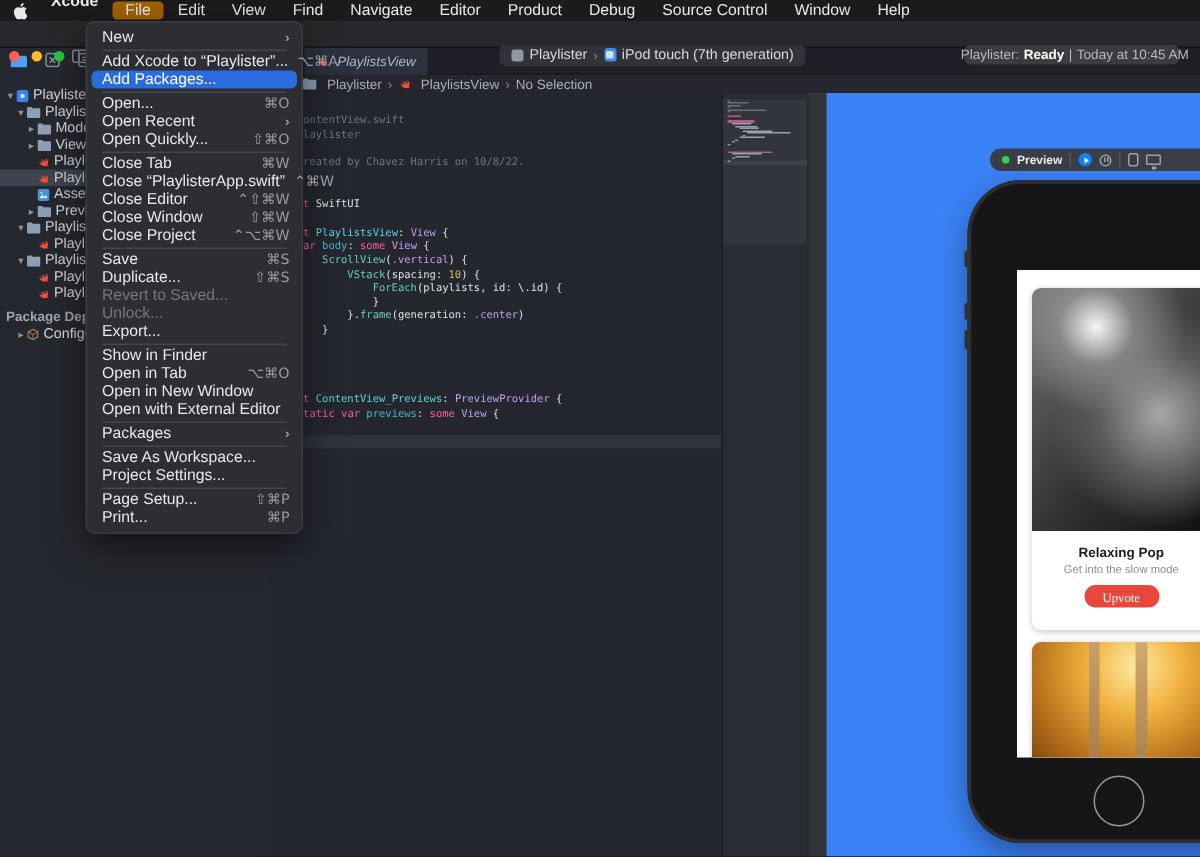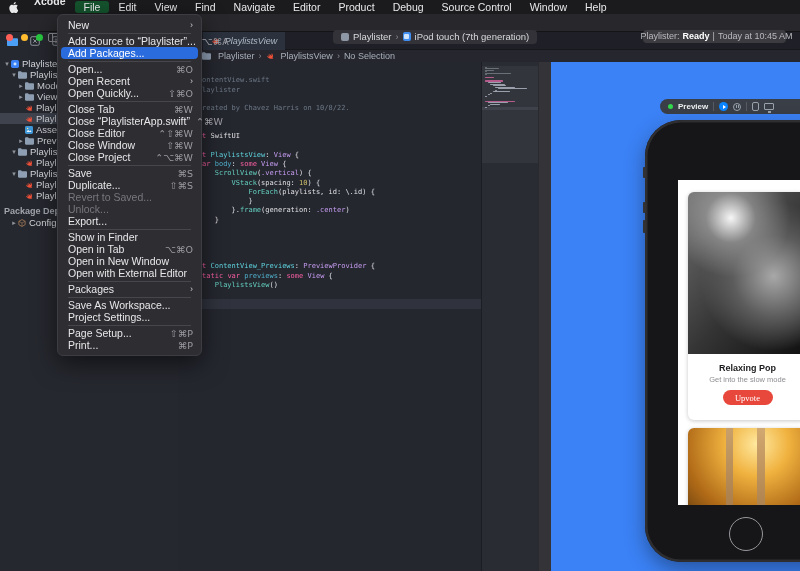--- a/index.html
+++ b/index.html
@@ -5,21 +5,21 @@
 * { box-sizing: border-box; margin:0; padding:0; }
 html,body { width:800px; height:571px; }
 body { position:relative; overflow:hidden; background:#1a1a1c; font-family:"Liberation Sans",sans-serif; }
 .abs { position:absolute; }
 
 
 .menubar { left:0; top:0; width:800px; height:14px; background:#1b1b1d; display:flex; align-items:center; color:#e9e9ec; font-size:10.5px; z-index:60; }
 .mb-apple { padding:0 7px 0 9px; display:flex; align-items:center; }
 .mb-item { padding:0 9px; height:26px; line-height:14px; white-space:nowrap; }
 .mb-item.bold { font-weight:bold; }
-.mb-item.open { background:#14532d; border-radius:3px; }
+.mb-item.open { background:#a16207; border-radius:3px; }
 
 
 .toolbar { left:0; top:14px; width:800px; height:18px; background:#28282c; border-bottom:1px solid #141416; z-index:10; }
 .light { position:absolute; top:19.5px; width:7px; height:7px; border-radius:50%; }
 .pane-toggle { position:absolute; left:48px; top:19px; width:11px; height:9px; border:1px solid #8a8a90; border-radius:2px; }
 .pane-toggle::before { content:""; position:absolute; left:3px; top:0; bottom:0; width:1px; background:#8a8a90; }
 .scheme { position:absolute; left:333px; top:15.5px; height:14px; background:#323238; border-radius:4px; display:flex; align-items:center; gap:4px; padding:0 8px; font-size:9.5px; color:#d9dadd; white-space:nowrap; }
 .scheme .sep-gt, .crumb-gt { color:#8a8a90; font-size:9px; }
 .scheme-app { width:8px; height:8px; background:#8d97a6; border-radius:2px; }
 .dev-icon { width:8px; height:9px; background:#3f8ef0; border-radius:2px; position:relative; }
@@ -339,21 +339,20 @@
       <div class="codeline"><span class="pl">                </span><span class="fn">ForEach</span><span class="pl">(playlists, id: \.id) {</span></div>
       <div class="codeline"><span class="pl">                }</span></div>
       <div class="codeline"><span class="pl">            }.</span><span class="fn">frame</span><span class="pl">(generation: </span><span class="ty">.center</span><span class="pl">)</span></div>
       <div class="codeline"><span class="pl">        }</span></div>
       <div class="codeline"><span class="pl">    }</span></div>
       <div class="codeline"><span class="pl">}</span></div>
       <div class="codeline">&nbsp;</div>
       <div class="codeline">&nbsp;</div>
       <div class="codeline"><span class="kw">struct</span><span class="tl"> ContentView_Previews</span><span class="pl">: </span><span class="ty">PreviewProvider</span><span class="pl"> {</span></div>
       <div class="codeline"><span class="pl">    </span><span class="kw">static</span><span class="pl"> </span><span class="kw">var</span><span class="pr"> previews</span><span class="pl">: </span><span class="kw">some</span><span class="pl"> </span><span class="ty">View</span><span class="pl"> {</span></div>
-      <div class="codeline"><span class="pl">        </span><span class="fn">PlaylistsView</span><span class="pl">()</span></div>
       <div class="codeline"><span class="pl">    }</span></div>
       <div class="codeline current"><span class="pl">}</span></div>
     </div>
 </div>
 
 <div class="abs minimap">
   <div class="mm-visible"></div>
   <div class="mm-current"></div>
   <div id="mm-bars">
       <div class="mm-bar" style="left: 3px; width: 2px; top: 4.5px; background: rgb(106, 112, 120);"></div>
@@ -413,21 +412,21 @@
   </div>
 </div>
 
 <div class="abs filemenu" id="filemenu">
     <div class="mi">
       <span>New</span>
       <span class="sub">›</span>
     </div>
     <div class="msep"></div>
     <div class="mi">
-      <span>Add Source to “Playlister”...</span>
+      <span>Add Xcode to “Playlister”...</span>
       <span class="sc">⌥⌘A</span>
     </div>
     <div class="mi hl">
       <span>Add Packages...</span>
     </div>
     <div class="msep"></div>
     <div class="mi">
       <span>Open...</span>
       <span class="sc">⌘O</span>
     </div>

